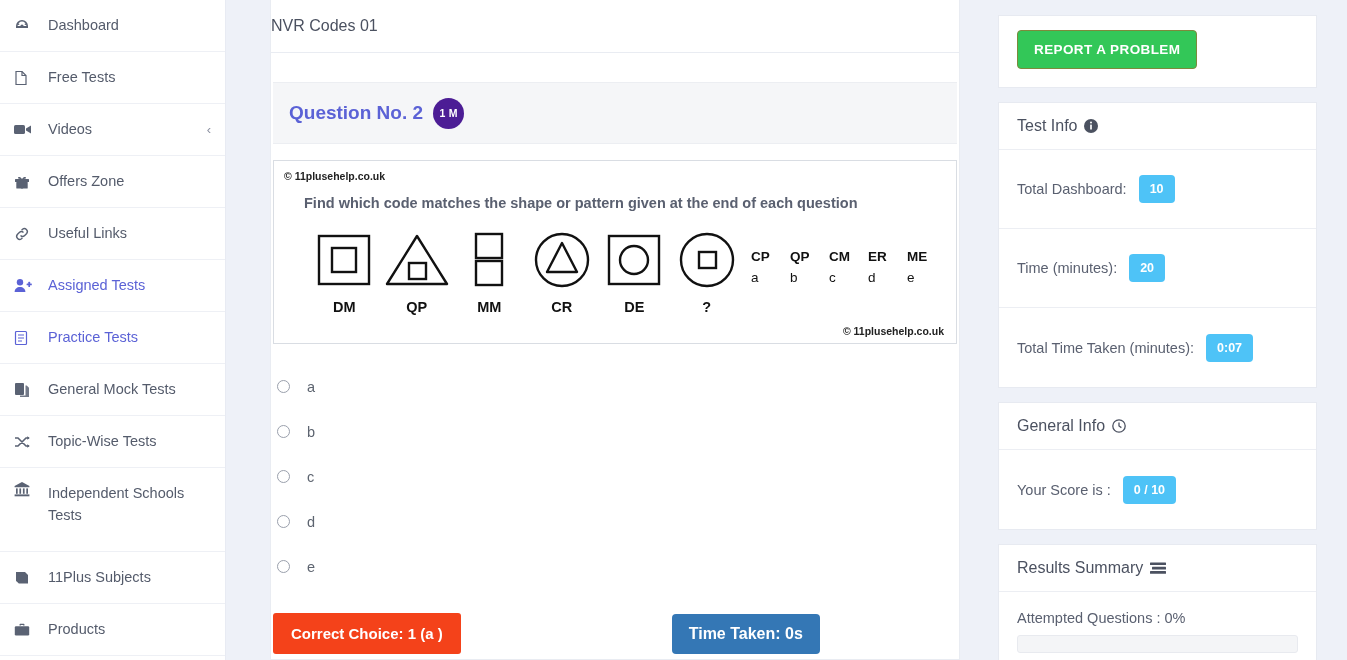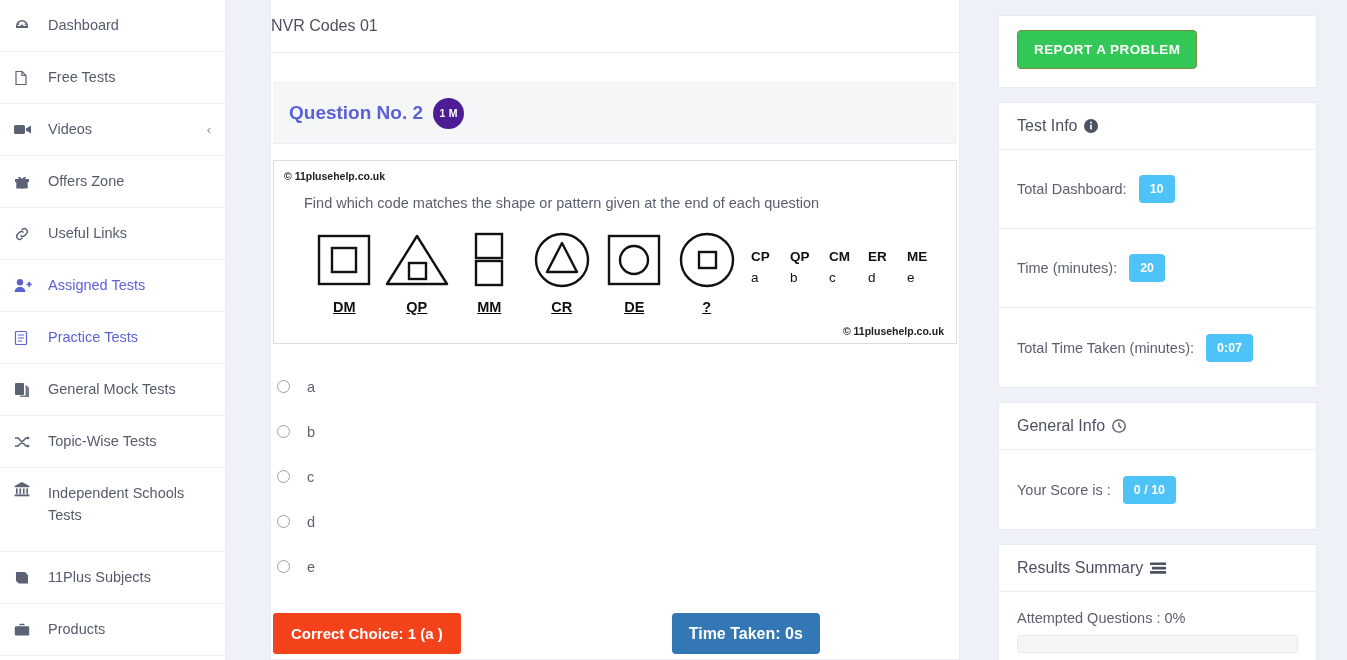--- a/index.html
+++ b/index.html
@@ -95,30 +95,30 @@
     border: 1px solid #d9dde3;
     background: #ffffff;
     padding: 9px 10px 6px 10px;
     position: relative;
   }
   .wm-top { font-size: 10.5px; color: #222; font-weight: 600; }
   .q-prompt {
     margin: 13px 0 0 20px;
     font-size: 14.5px;
     color: #5a6070;
-    font-weight: 400;
+    font-weight: 700;
   }
   .shapes-row {
     display: flex; align-items: flex-end;
     margin: 16px 0 0 24px;
     gap: 0;
   }
   .shape-cell {
     width: 74px;
-    display: flex; flex-direction: column; align-items: center; text-decoration: underline;
+    display: flex; flex-direction: column; align-items: center;
   }
   .shape-art { height: 66px; display: flex; align-items: center; justify-content: center; }
   .shape-lbl { font-size: 14.5px; font-weight: 700; color: #111; margin-top: 6px; }
   .codes-block { display: flex; margin-left: 8px; }
   .code-col {
     width: 39px;
     display: flex; flex-direction: column; 
     padding-bottom: 30px;
   }
   .code-top { font-size: 13.5px; font-weight: 700; color: #111; }
@@ -139,21 +139,21 @@
   .radio {
     width: 13px; height: 13px; border-radius: 50%;
     border: 1px solid #9aa0ac;
     background: #fff;
     margin-right: 17px;
     margin-left: 0;
   }
   .option-label { font-size: 14.5px; color: #5d6470; }
 
   .btn-row {
-    display: flex; 
+    display: flex; align-items: center;
     margin-top: 24px;
     padding-left: 2px;
   }
   .btn-correct {
     background: #f4421a;
     color: #ffffff;
     font-size: 15px; font-weight: 700;
     padding: 12px 18px;
     border: none; border-radius: 3px;
     cursor: pointer;

